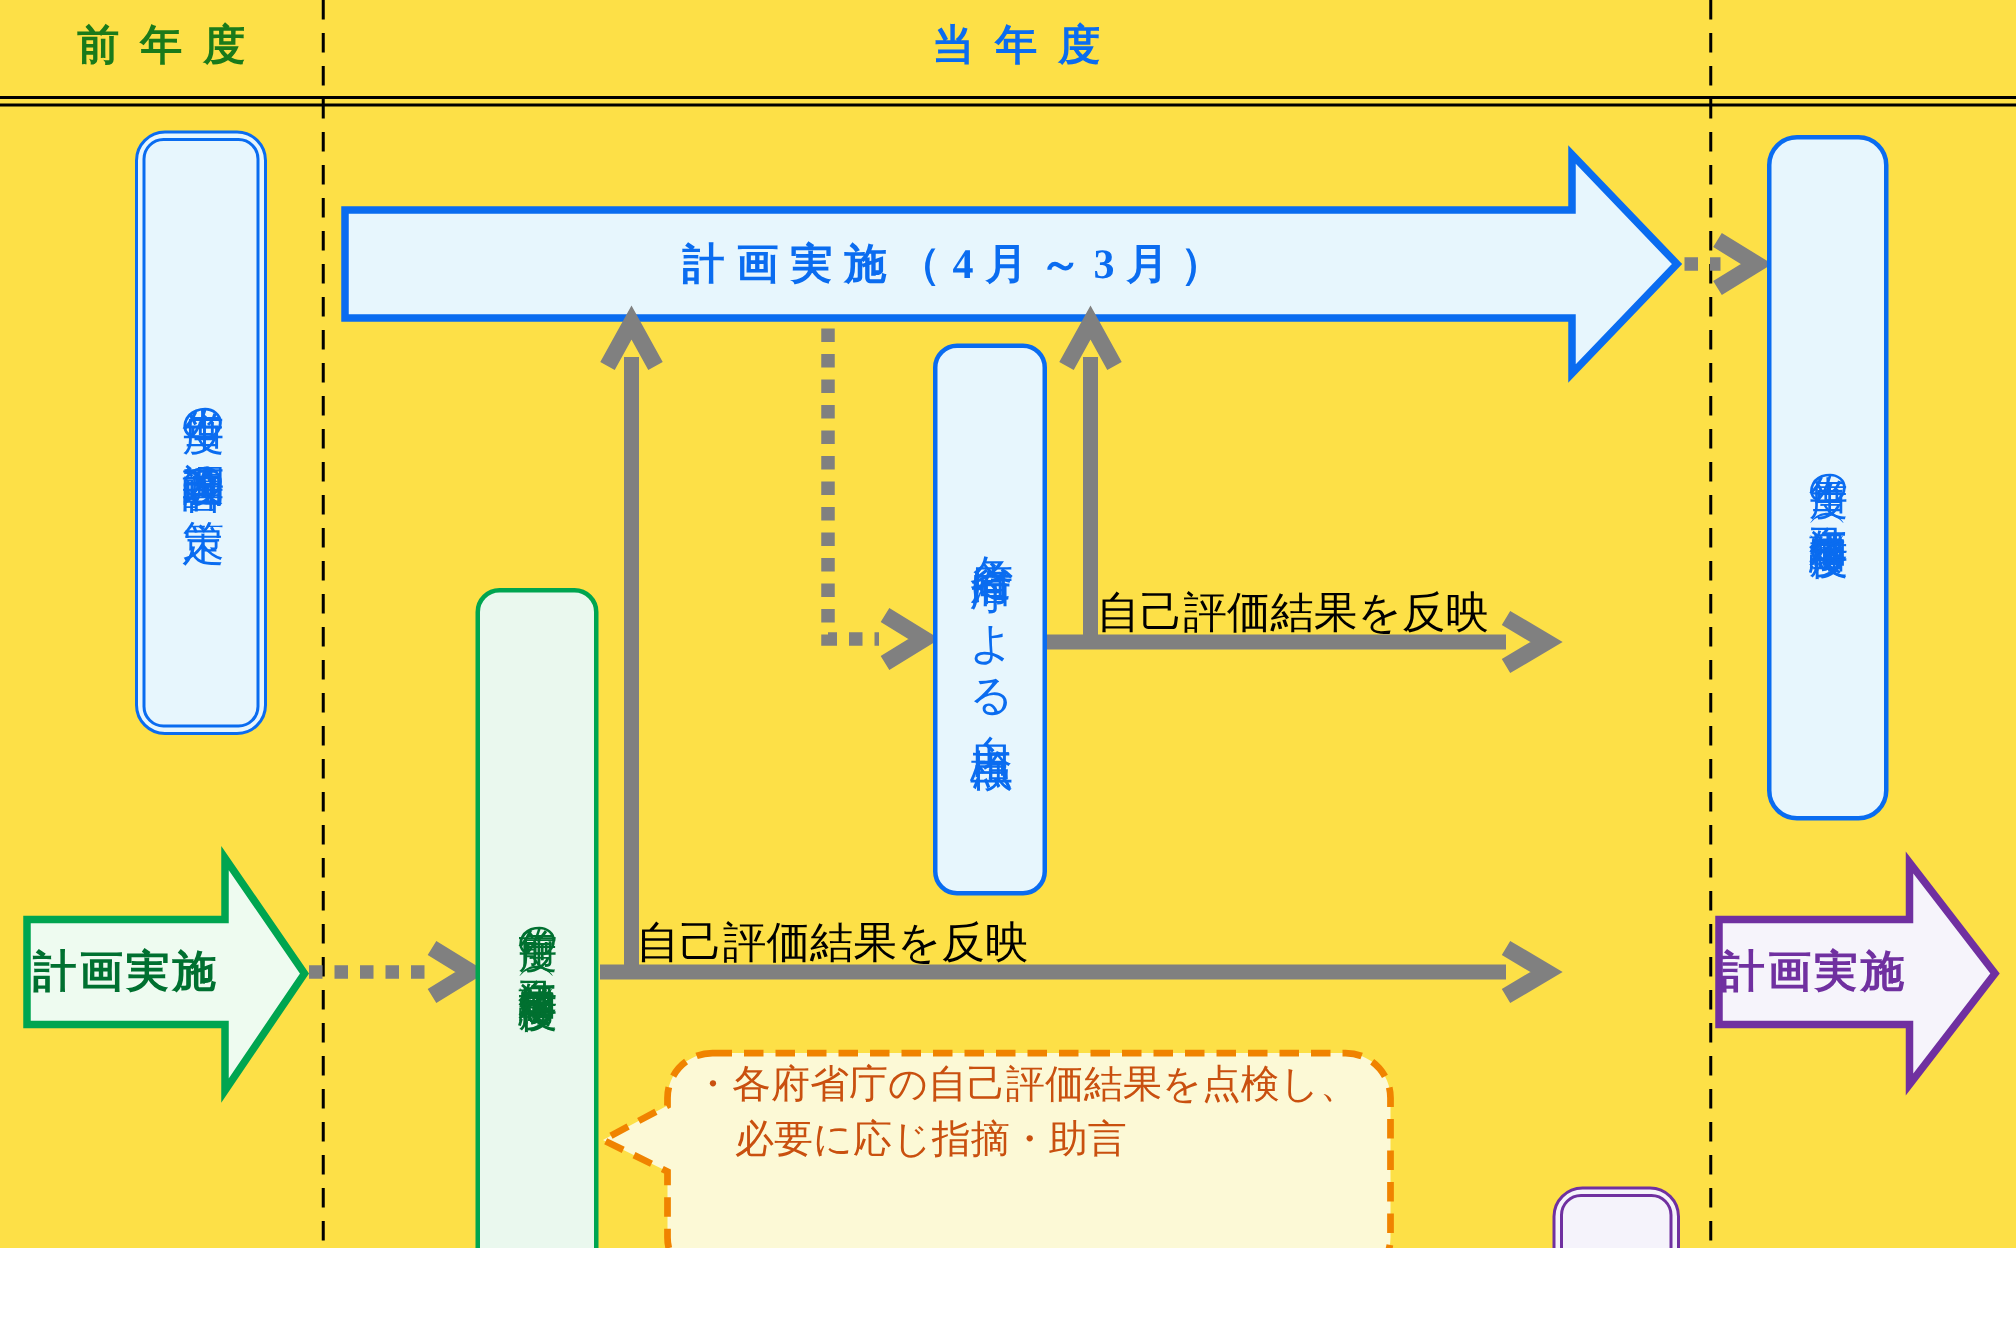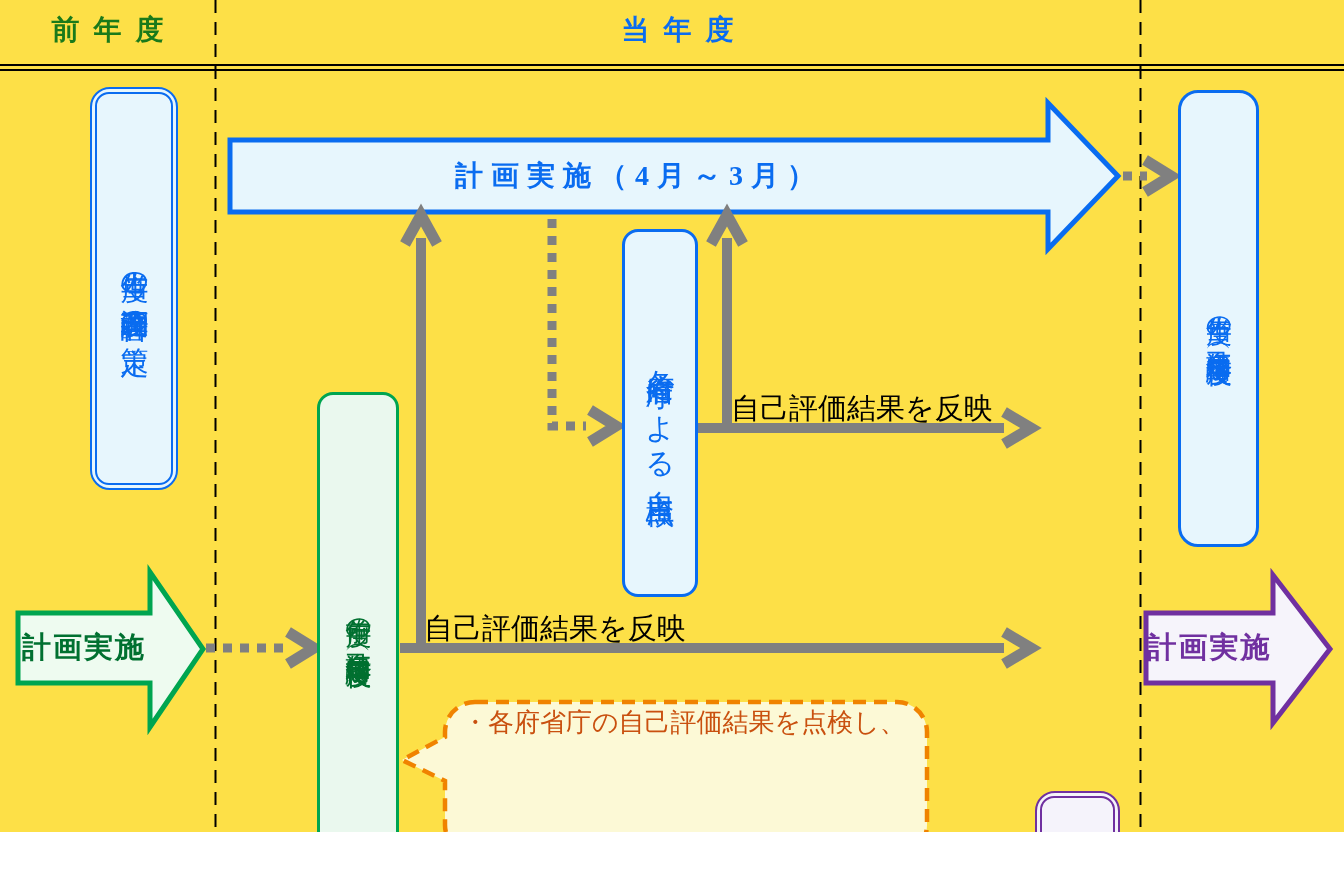--- a/index.html
+++ b/index.html
@@ -125,15 +125,16 @@
 
   <div class="abs arrow-label" style="left:1146px;top:613px;width:127px;height:70px;
        color:#7030a0;font-size:29px;letter-spacing:2px;">計画実施</div>
 
   <div class="abs plain-label" style="left:731px;top:389px;">自己評価結果を反映</div>
 
   <div class="abs plain-label" style="left:424px;top:609px;">自己評価結果を反映</div>
 
   <div class="abs callout-text">
     <div>・各府省庁の自己評価結果を点検し、</div>
+    <div class="indent">必要に応じ指摘・助言</div>
   </div>
 
 </div>
 
 </body></html>

